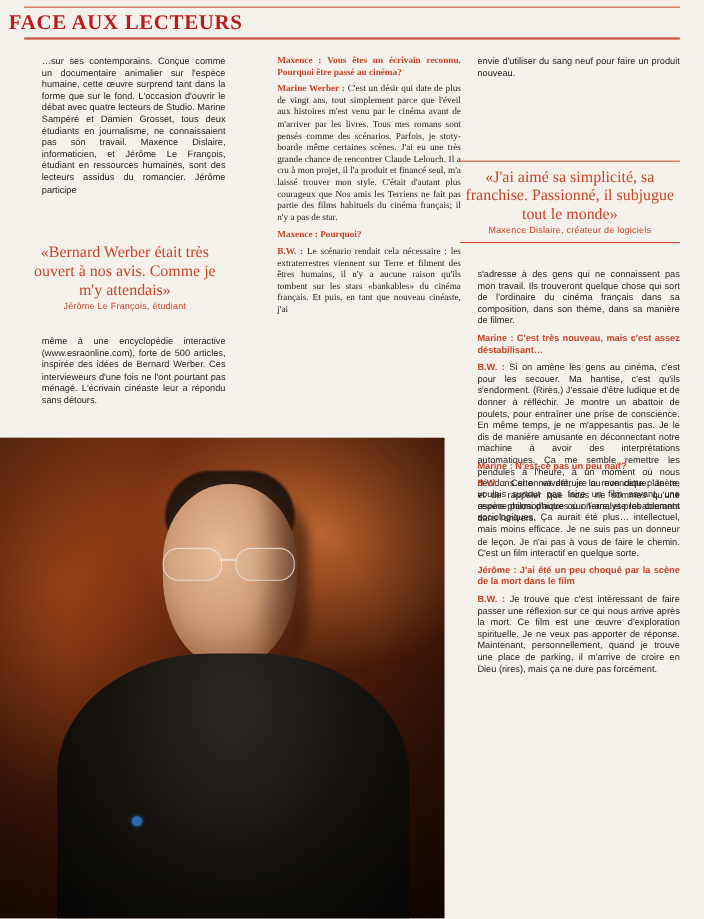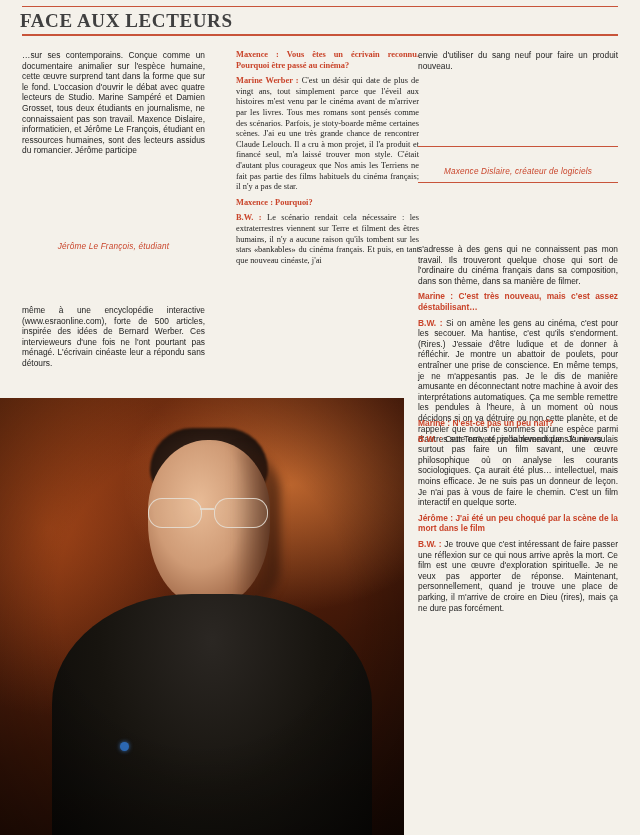--- a/index.html
+++ b/index.html
@@ -33,25 +33,25 @@
     position: absolute;
     top: 0;
     left: 22px;
     width: 596px;
     height: 1px;
     background: #c8543a;
   }
   .header-title {
     position: absolute;
     top: 4px;
-    left: 20px;
+    left: 8px;
     font-size: 19px;
     letter-spacing: 0.6px;
     font-weight: bold;
-    color: #404040;
+    color: #b91c1c;
     font-family: "Liberation Serif", serif;
     text-transform: uppercase;
   }
   .header-rule-bottom {
     position: absolute;
     top: 28px;
     left: 22px;
     width: 596px;
     height: 2px;
     background: #c8543a;
@@ -59,21 +59,21 @@
 
   
   .col {
     position: absolute;
     font-size: 8.4px;
     line-height: 10.6px;
     text-align: justify;
     color: #1d1d1d;
   }
   .col p {
-    margin: 0 0 5px 0;
+    margin: 0 0 5px 16px;
   }
   .col-1 { left: 22px;  top: 50px; width: 183px; }
   .col-2 { left: 236px; top: 50px; width: 183px; font-family: Liberation Serif, serif; }
   .col-3 { left: 418px; top: 50px; width: 200px; }
 
   .speaker {
     color: #c9442a;
     font-weight: bold;
   }
 
@@ -84,23 +84,22 @@
     text-align: center;
   }
   .pq-text {
     font-size: 14.5px;
     line-height: 17px;
     font-style: normal;
   }
   .pq-attrib {
     font-size: 8.2px;
     font-family: "Liberation Sans", sans-serif;
-    margin-top: 20px;
+    margin-top: 1px;
     letter-spacing: 0.2px;
-    font-style: italic;
   }
   .pq-rule {
     height: 1px;
     background: #c8543a;
     margin: 6px 0;
   }
   .pq1 {
     position: absolute;
     left: 22px;
     top: 222px;
@@ -241,20 +240,21 @@
     <div class="header-rule-top"></div>
     <div class="header-title">FACE AUX LECTEURS</div>
     <div class="header-rule-bottom"></div>
   </div>
 
   <div class="col col-1">
     <p>…sur ses contemporains. Conçue comme un documentaire animalier sur l'espèce humaine, cette œuvre surprend tant dans la forme que sur le fond. L'occasion d'ouvrir le débat avec quatre lecteurs de Studio. Marine Sampéré et Damien Grosset, tous deux étudiants en journalisme, ne connaissaient pas son travail. Maxence Dislaire, informaticien, et Jérôme Le François, étudiant en ressources humaines, sont des lecteurs assidus du romancier. Jérôme participe</p>
   </div>
 
   <div class="pullquote pq1">
+    <div class="pq-text">«Bernard Werber était très ouvert à nos avis. Comme je m'y attendais»</div>
     <div class="pq-attrib">Jérôme Le François, étudiant</div>
   </div>
 
   <div class="col col-1b">
     <p>même à une encyclopédie interactive (www.esraonline.com), forte de 500 articles, inspirée des idées de Bernard Werber. Ces intervieweurs d'une fois ne l'ont pourtant pas ménagé. L'écrivain cinéaste leur a répondu sans détours.</p>
   </div>
 
   <div class="col col-2">
     <p>
       <span class="speaker">Maxence :</span>
@@ -273,20 +273,21 @@
       <span>Le scénario rendait cela nécessaire : les extraterrestres viennent sur Terre et filment des êtres humains, il n'y a aucune raison qu'ils tombent sur les stars «bankables» du cinéma français. Et puis, en tant que nouveau cinéaste, j'ai</span>
     </p>
   </div>
 
   <div class="col col-3">
     <p>envie d'utiliser du sang neuf pour faire un produit nouveau.</p>
   </div>
 
   <div class="pullquote pq2">
     <div class="pq-rule"></div>
+    <div class="pq-text">«J'ai aimé sa simplicité, sa franchise. Passionné, il subjugue tout le monde»</div>
     <div class="pq-attrib">Maxence Dislaire, créateur de logiciels</div>
     <div class="pq-rule"></div>
   </div>
 
   <div class="col col-3b">
     <p>s'adresse à des gens qui ne connaissent pas mon travail. Ils trouveront quelque chose qui sort de l'ordinaire du cinéma français dans sa composition, dans son thème, dans sa manière de filmer.</p>
     <p>
       <span class="speaker">Marine :</span>
       <span class="speaker">C'est très nouveau, mais c'est assez déstabilisant…</span>
     </p>

